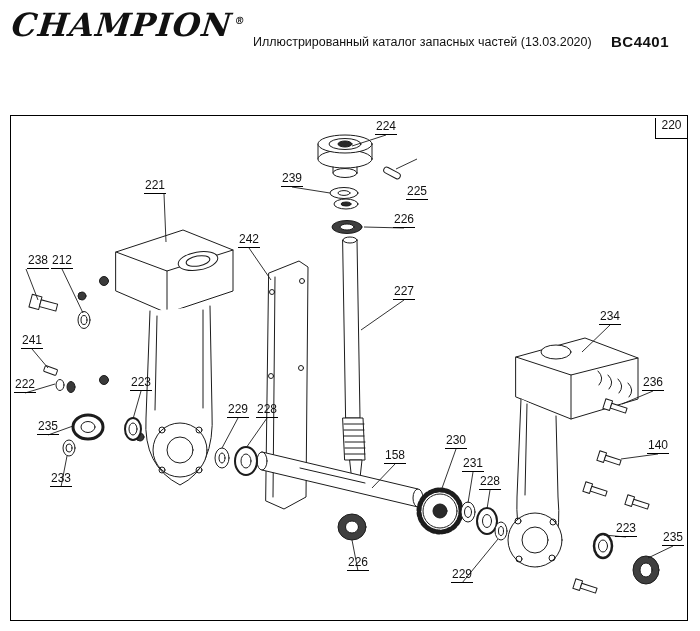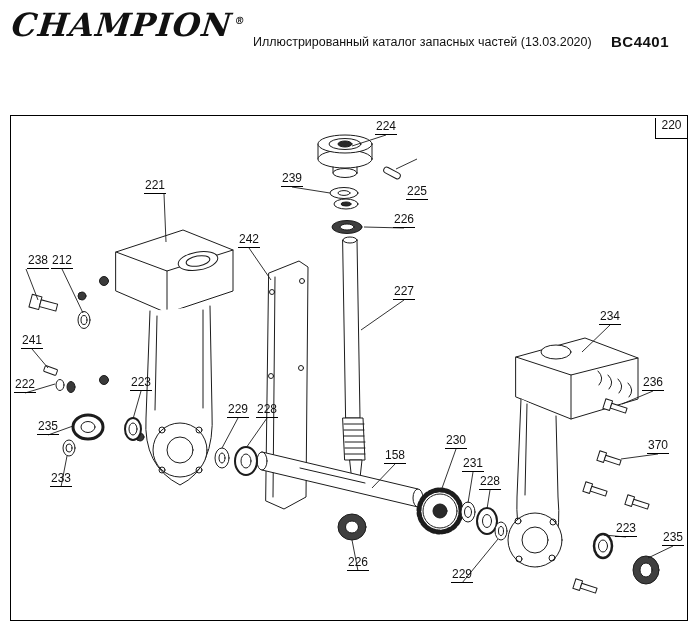--- a/index.html
+++ b/index.html
@@ -280,18 +280,18 @@
     <div class="callout" style="left: 642px; top: 376px;">236</div>
     <div class="callout" style="left: 130px; top: 376px;">223</div>
     <div class="callout" style="left: 37px; top: 420px;">235</div>
     <div class="callout" style="left: 227px; top: 403px;">229</div>
     <div class="callout" style="left: 256px; top: 403px;">228</div>
     <div class="callout" style="left: 50px; top: 472px;">233</div>
     <div class="callout" style="left: 384px; top: 449px;">158</div>
     <div class="callout" style="left: 445px; top: 434px;">230</div>
     <div class="callout" style="left: 462px; top: 457px;">231</div>
     <div class="callout" style="left: 479px; top: 475px;">228</div>
-    <div class="callout" style="left: 647px; top: 439px;">370</div>
+    <div class="callout" style="left: 647px; top: 439px;">140</div>
     <div class="callout" style="left: 347px; top: 556px;">226</div>
     <div class="callout" style="left: 451px; top: 568px;">229</div>
     <div class="callout" style="left: 615px; top: 522px;">223</div>
     <div class="callout" style="left: 662px; top: 531px;">235</div>
   </div>
 
 </body></html>

